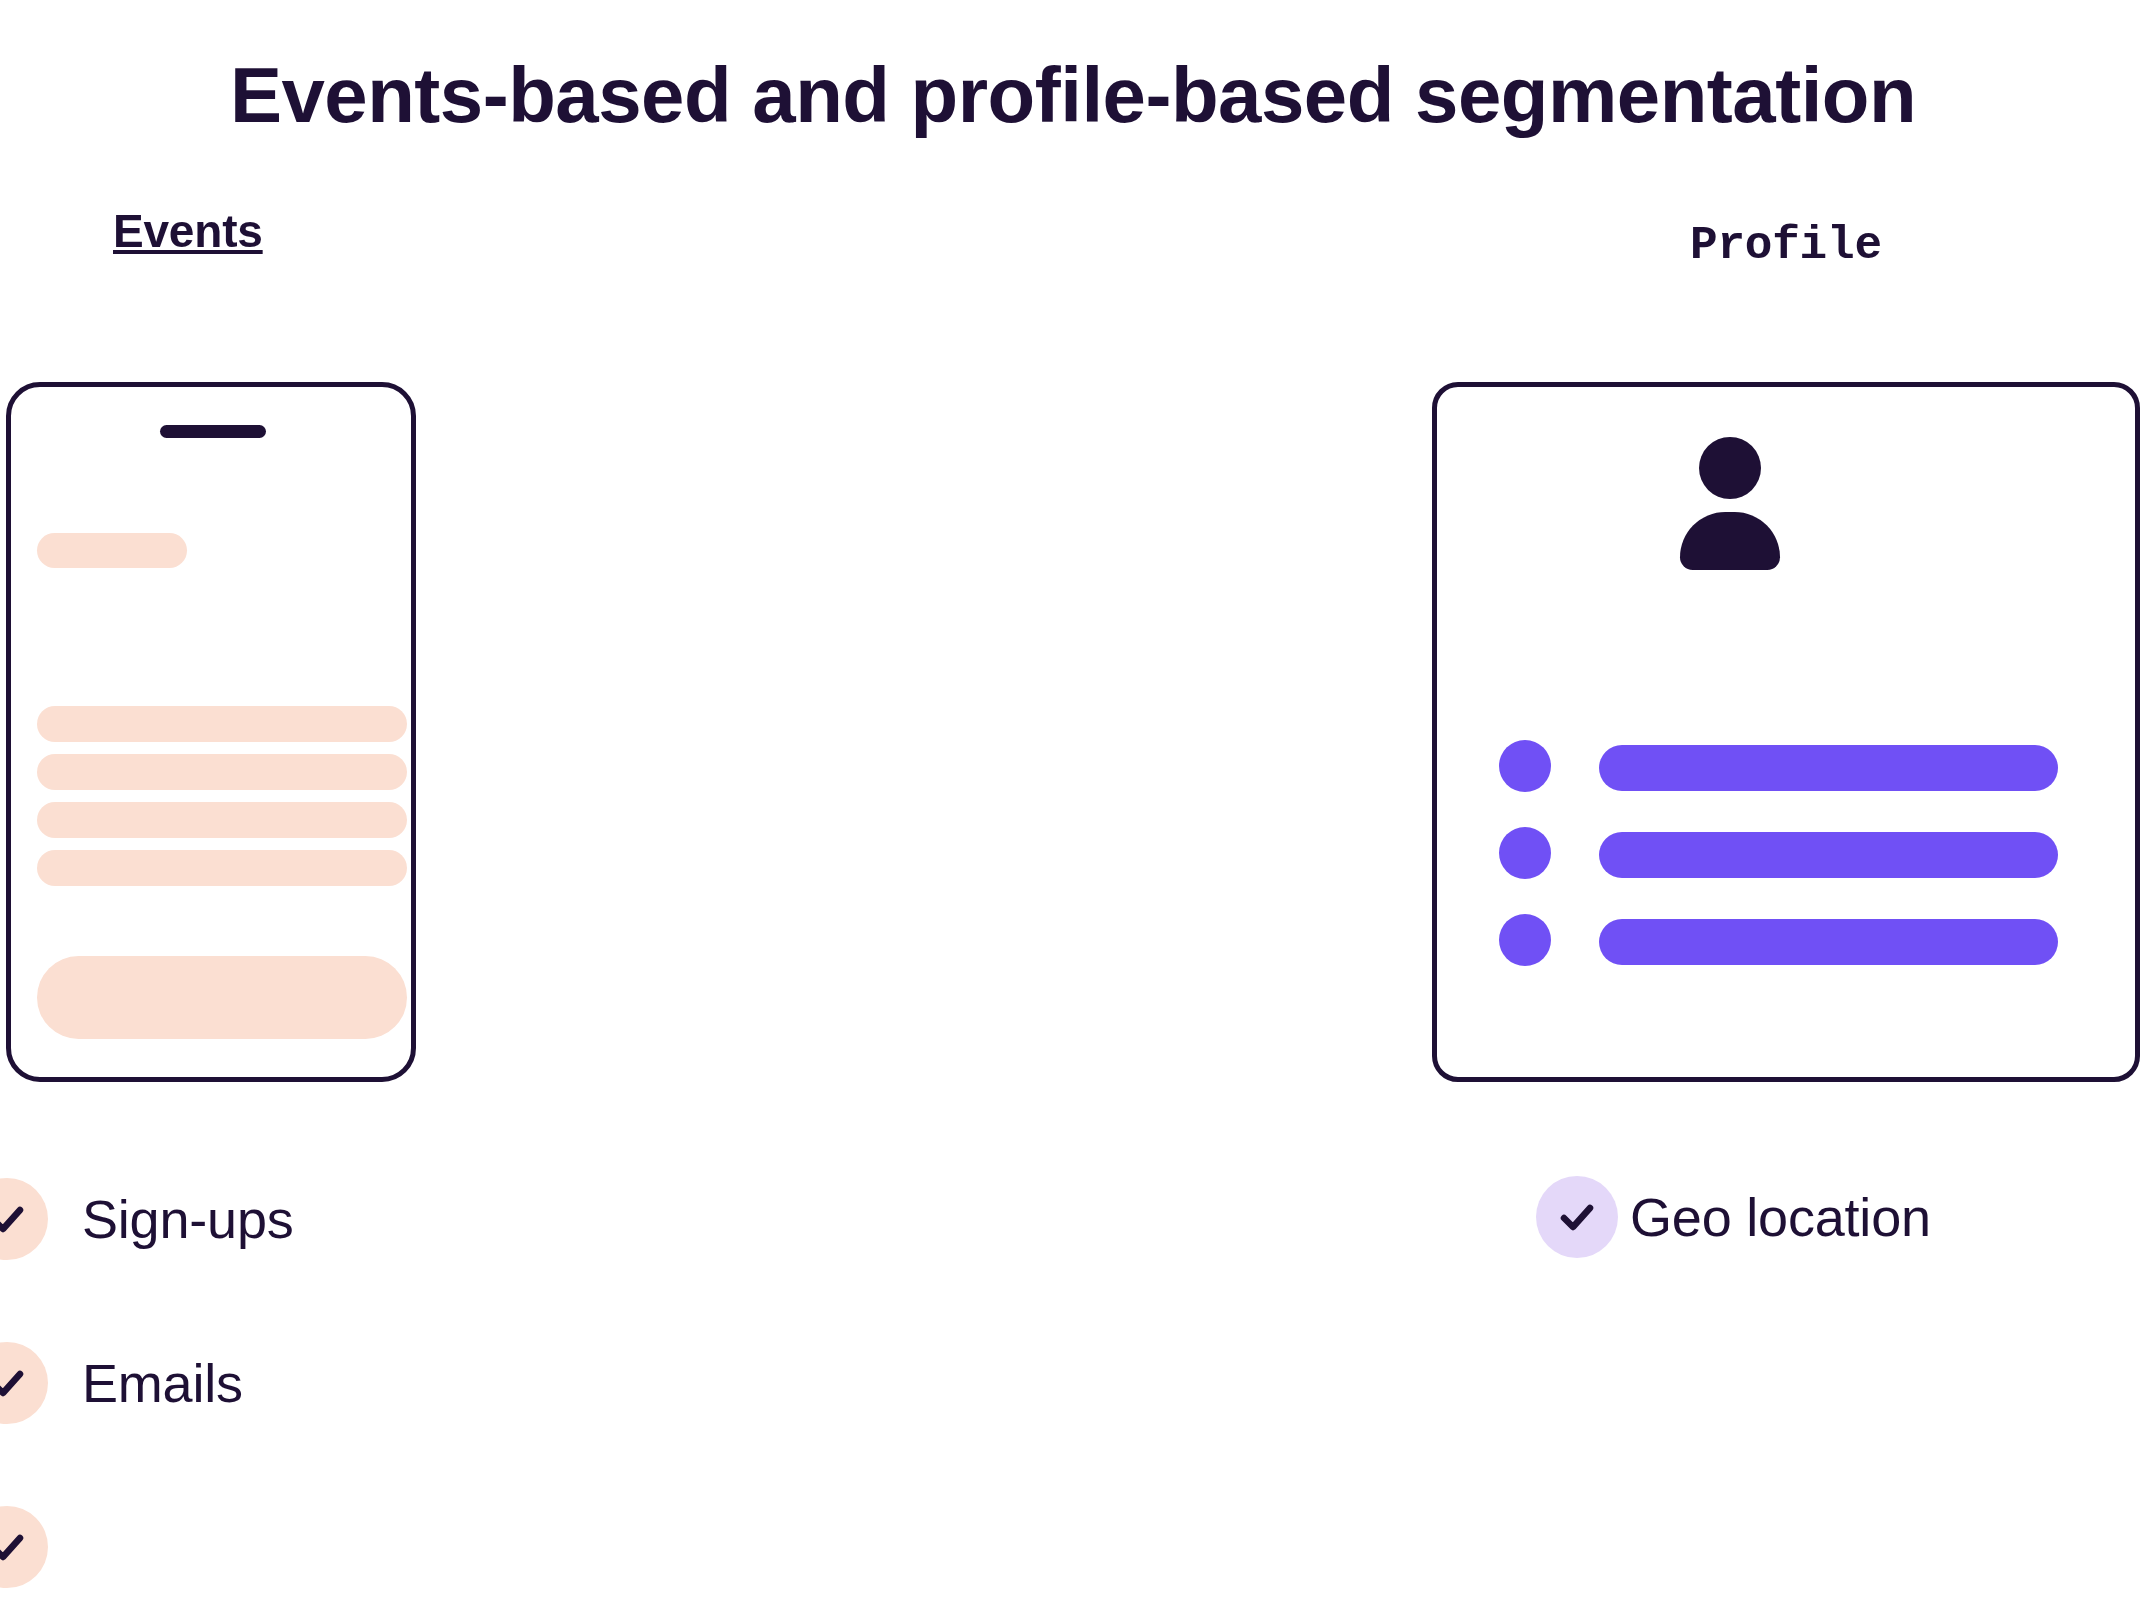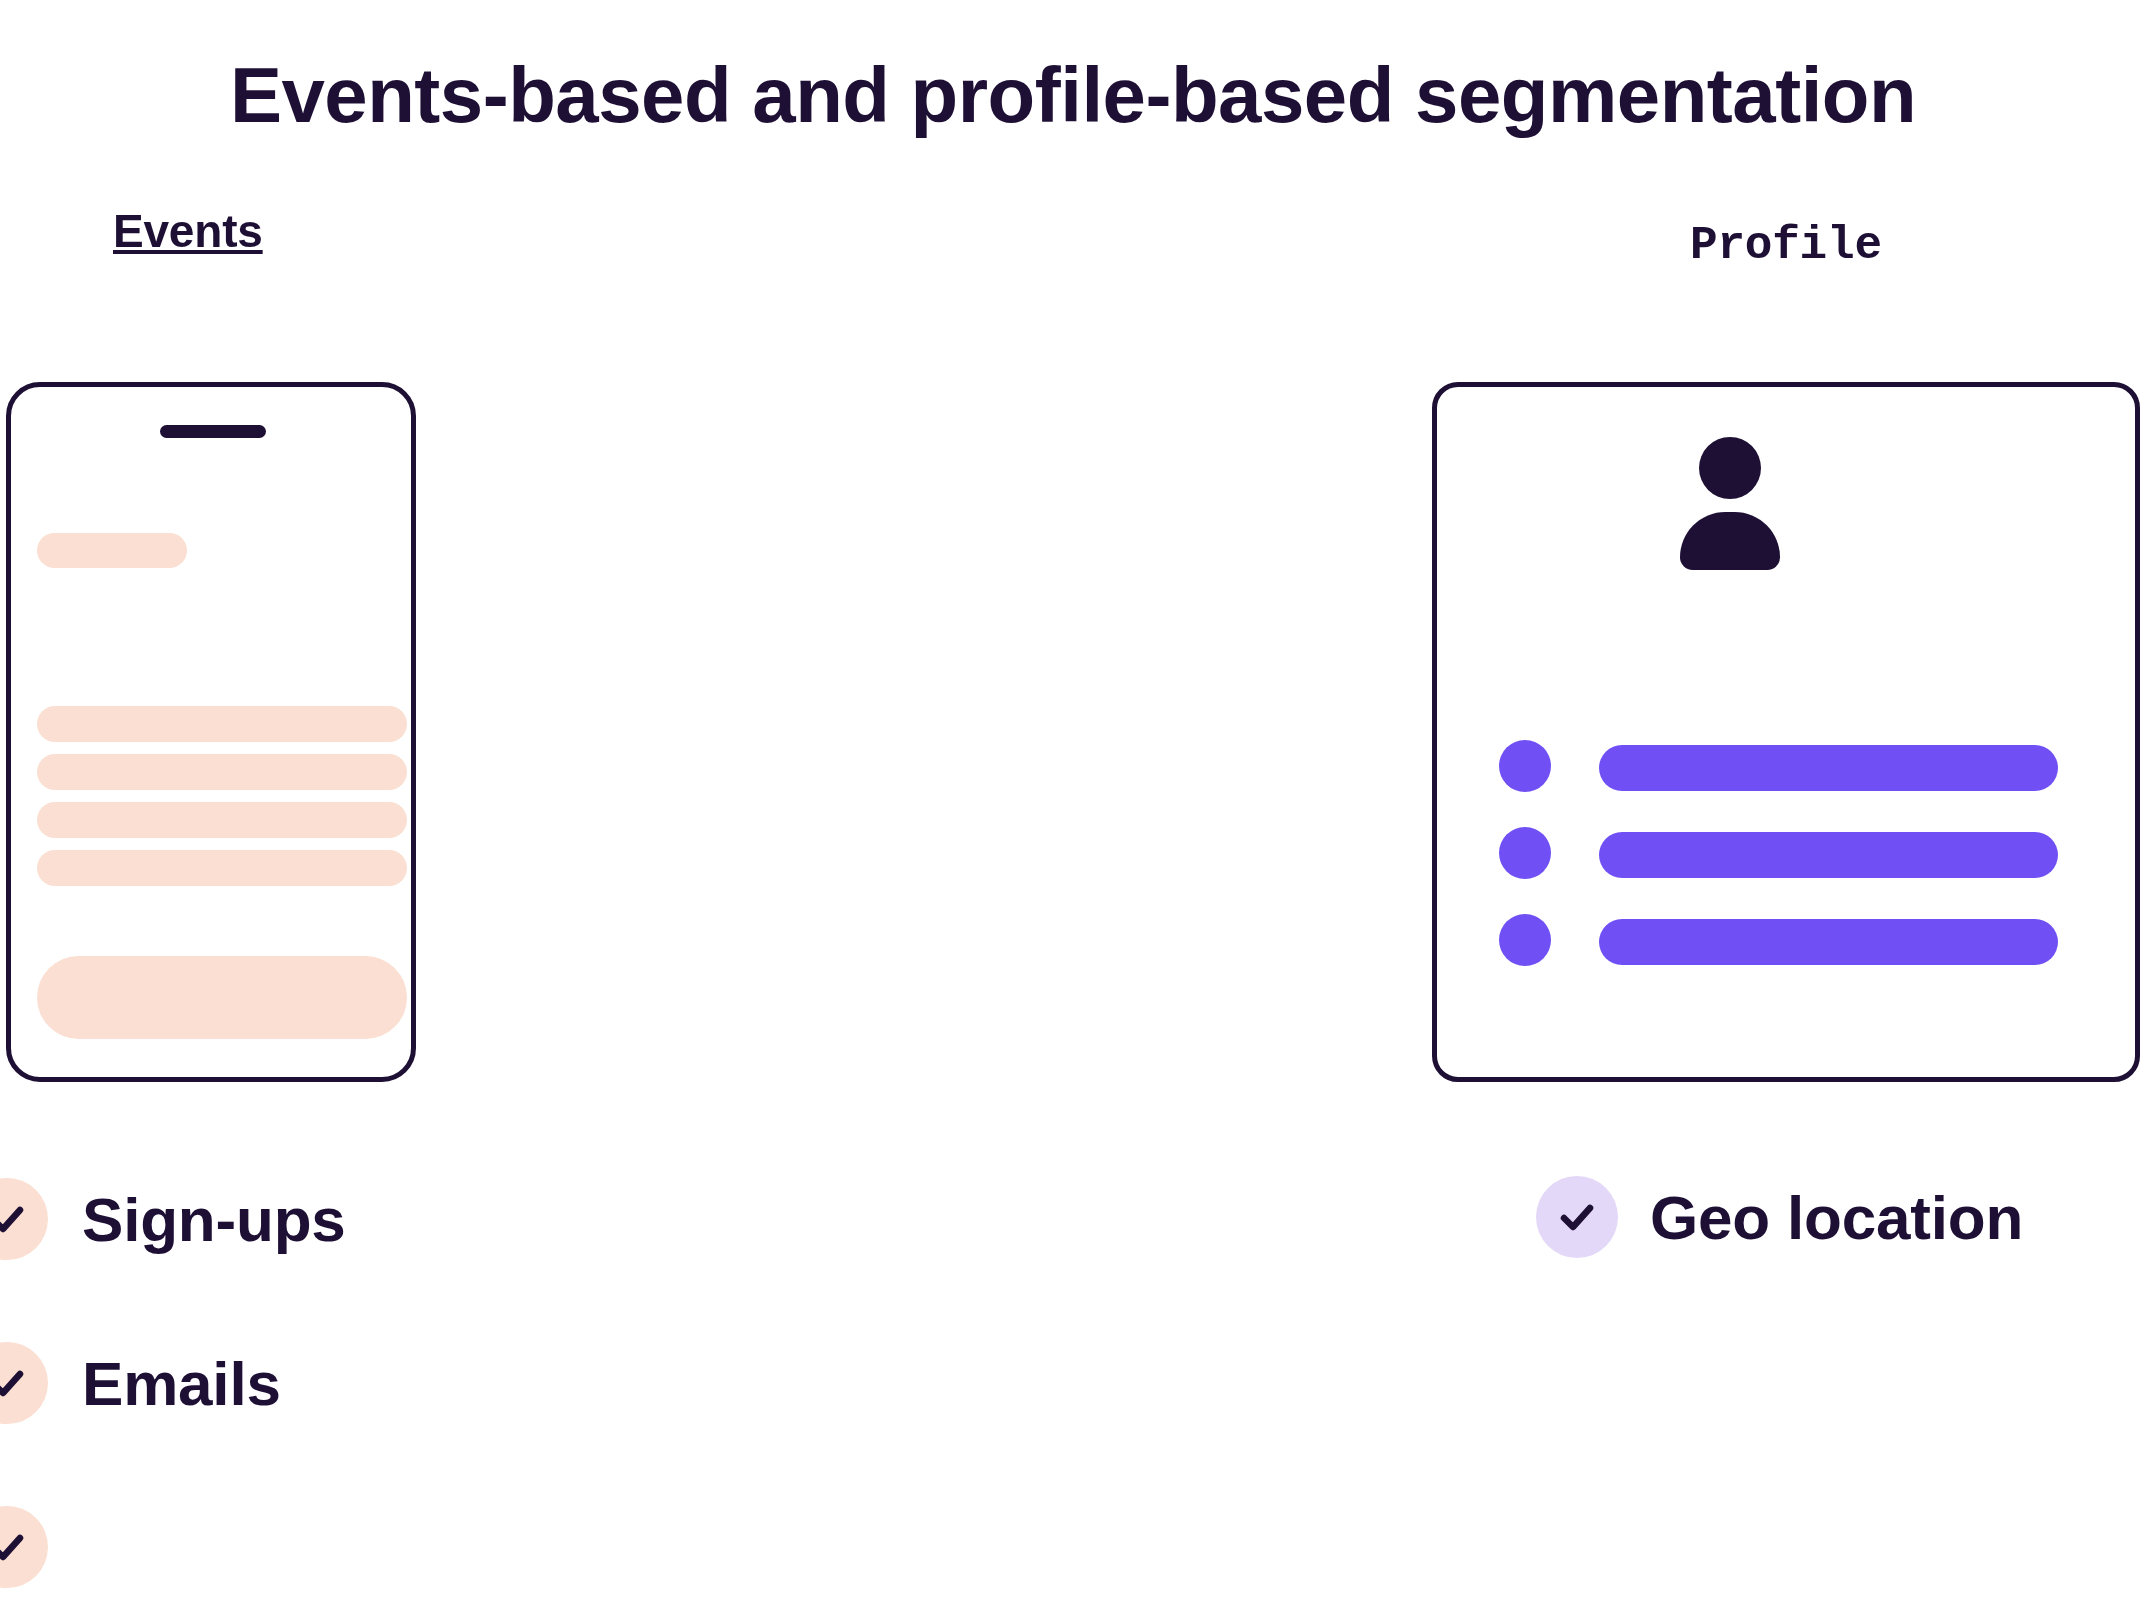--- a/index.html
+++ b/index.html
@@ -156,27 +156,27 @@
     border-radius: 50%;
     display: flex;
     align-items: center;
     justify-content: center;
   }
   .check-list.left  .check-badge { background: #FBDFD2; }
   .check-list.right .check-badge { background: #E4D8F9; }
   .check-badge svg { display: block; }
   .check-label {
     margin-left: 34px;
-    font-size: 62px;
-    font-weight: bold;
+    font-size: 54px;
+    font-weight: normal;
     color: #1E1035;
     white-space: nowrap;
     letter-spacing: -0.2px;
   }
-  .check-list.right .check-label { margin-left: 32px; }
+  .check-list.right .check-label { margin-left: 12px; }
 </style>
 </head>
 <body>
 
 <div class="page-title">Events-based and profile-based segmentation</div>
 
 <div class="col-heading events">Events</div>
 
 <div class="phone-frame">
   <div class="phone-speaker"></div>

